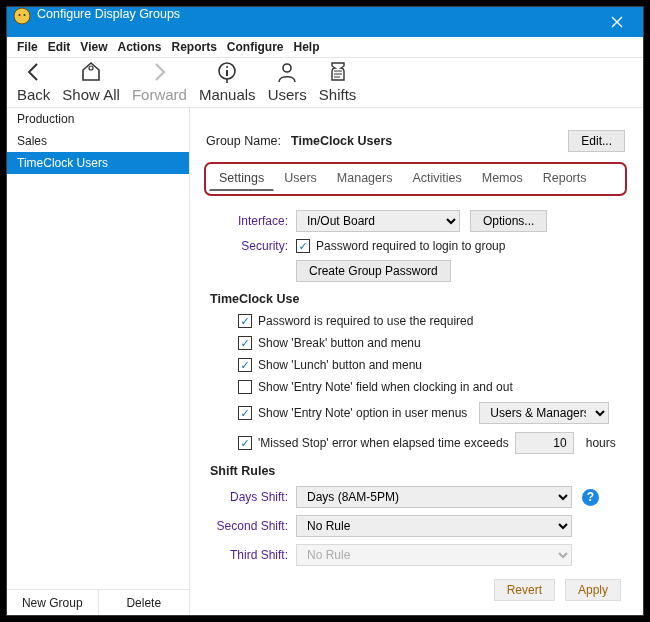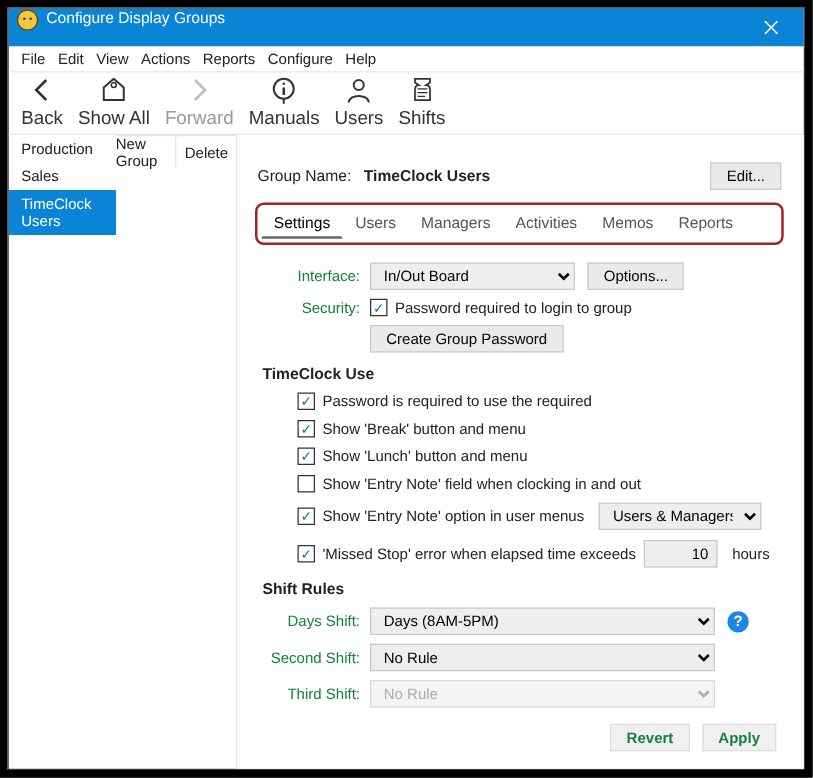--- a/index.html
+++ b/index.html
@@ -3,46 +3,46 @@
 <meta charset="utf-8">
 <style>
   * { box-sizing: border-box; }
   html, body { margin: 0; padding: 0; font-family: "Segoe UI", Tahoma, sans-serif; font-size: 12px; color: #222; background: #000; }
   .outer { width: 650px; height: 622px; background: #000; position: relative; }
   .window { position: absolute; left: 6px; top: 6px; width: 638px; height: 610px; background: #fff; border: 1px solid #3a3a3a; display: flex; flex-direction: column; }
   .titlebar { height: 30px; background: #0a84d6; color: #fff; display: flex; align-items: flex-start; padding: 0 6px; }
   .titlebar .icon { width: 18px; height: 18px; margin-right: 6px; display: inline-flex; align-items: center; justify-content: center; }
   .titlebar .title { flex: 1; font-size: 12.5px; }
   .titlebar .close { width: 40px; height: 100%; display: flex; align-items: center; justify-content: center; font-size: 16px; cursor: default; }
-  .menubar { height: 21px; display: flex; align-items: center; gap: 2px; padding: 0 6px; border-bottom: 1px solid #e5e5e5; font-size: 12px; color: #222; }
+  .menubar { height: 21px; display: flex; align-items: center; gap: 2px; padding: 0 6px; border-bottom: 1px solid #e5e5e5; font-size: 12px; color: #222; font-weight: bold; }
   .menubar span { padding: 2px 4px; }
   .toolbar { height: 50px; display: flex; align-items: flex-end; padding: 2px 4px 2px 4px; gap: 0; border-bottom: 1px solid #e5e5e5; }
   .tool { display: flex; flex-direction: column; align-items: center; justify-content: flex-end; padding: 2px 6px; font-size: 15px; color: #333; gap: 2px; min-width: 34px; }
   .tool.disabled { color: #999; }
   .tool svg { width: 24px; height: 24px; }
   .body { flex: 1; display: flex; min-height: 0; }
-  .sidebar { width: 183px; border-right: 1px solid #e5e5e5; display: flex; flex-direction: row; }
+  .sidebar { width: 183px; border-right: 1px solid #e5e5e5; display: flex; flex-direction: column; }
   .list { flex: 1; overflow: auto; }
   .list-item { padding: 4px 10px; font-size: 12px; border-bottom: 0; cursor: default; }
   .list-item.selected { background: #0a84d6; color: #fff; }
   .sidebar-actions { height: 26px; border-top: 1px solid #e5e5e5; display: flex; }
   .sidebar-actions div { flex: 1; display: flex; align-items: center; justify-content: center; border-left: 1px solid #e5e5e5; font-size: 12px; }
   .sidebar-actions div:first-child { border-left: none; }
   .main { flex: 1; display: flex; flex-direction: column; padding: 18px 12px 8px 10px; background: #fff; min-width: 0; }
   .group-header { display: flex; align-items: center; gap: 10px; padding: 4px 6px 10px 6px; }
   .group-header .lbl { font-size: 12.5px; }
   .group-header .name { font-weight: bold; font-size: 12.5px; flex: 1; }
   .btn { background: #eaeaea; border: 1px solid #c9c9c9; padding: 3px 12px; font-size: 12px; cursor: default; }
-  .btn.disabled { color: #15803d; background: #f0f0f0; border-color: #dcdcdc; font-weight: bold; }
+  .btn.disabled { color: #a16207; background: #f0f0f0; border-color: #dcdcdc; }
   .tabs { display: flex; gap: 0; border: 2px solid #a71f2b; border-radius: 7px; padding: 2px 3px 3px 3px; margin: 0 4px 8px 4px; }
   .tab { padding: 4px 9px; font-size: 12.5px; color: #555; border: 1px solid transparent; position: relative; }
-  .tab.active { color: #000000; border-bottom: 2px solid #666; }
+  .tab.active { color: #404040; border-bottom: 2px solid #666; }
   .panel { flex: 1; overflow: auto; padding: 6px 10px 4px 10px; }
   .row { display: flex; align-items: center; margin-bottom: 7px; }
-  .row .rlbl { width: 86px; text-align: right; padding-right: 8px; font-size: 12px; color: #15803d; }
+  .row .rlbl { width: 86px; text-align: right; padding-right: 8px; font-size: 12px; color: #4c1d95; }
   select.win, input.win { background: #eeeeee; border: 1px solid #c9c9c9; padding: 2px 6px; font-size: 12px; height: 22px; }
   select.win.disabled { color: #8a8a8a; background: #efefef; }
   .section-title { font-weight: bold; font-size: 12.5px; margin: 10px 0 8px 0; }
   .chk-row { display: flex; align-items: center; gap: 6px; margin: 0 0 8px 28px; font-size: 12px; }
   .chk { width: 14px; height: 14px; border: 1px solid #333; display: inline-flex; align-items: center; justify-content: center; font-size: 11px; color: #0a6fb0; background: #fff; }
   .help { width: 17px; height: 17px; border-radius: 50%; background: #1b87e5; color: #fff; display: inline-flex; align-items: center; justify-content: center; font-size: 12px; font-weight: bold; }
   .footer { height: 34px; display: flex; align-items: center; justify-content: flex-end; gap: 10px; padding: 0 10px; }
   .num { width: 59px; text-align: right; }
 </style>
 </head>

